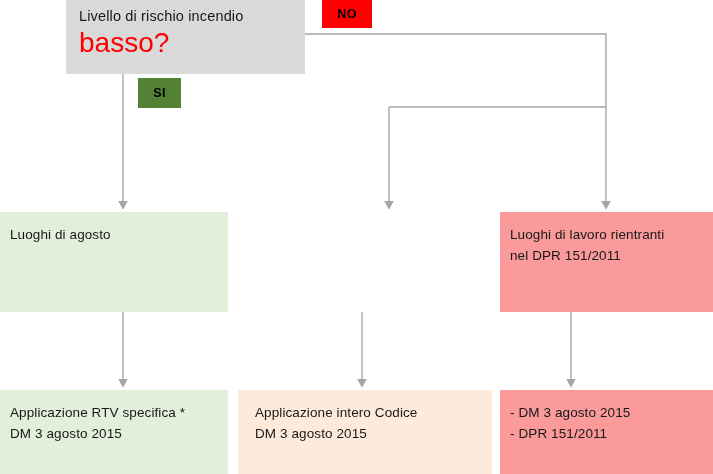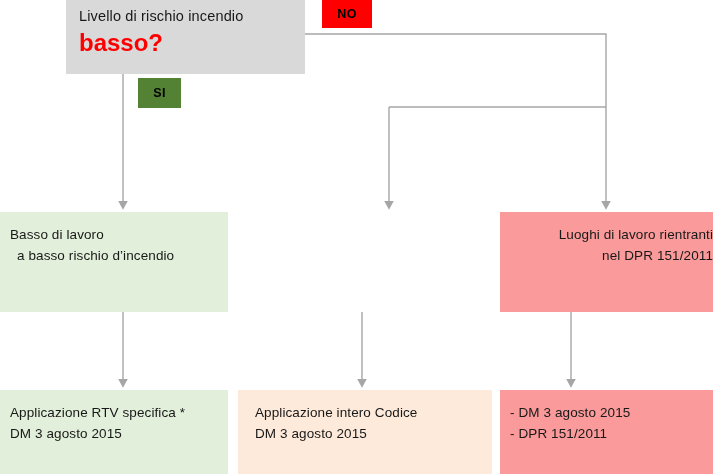--- a/index.html
+++ b/index.html
@@ -38,23 +38,23 @@
     padding: 7px 0 0 13px;
   }
   .decision .q-line1 {
     font-size: 14.5px;
     color: #181818;
     line-height: 19px;
     letter-spacing: 0.15px;
     white-space: nowrap;
   }
   .decision .q-line2 {
-    font-size: 24px;
+    font-size: 28px;
     color: #ff0000;
-    font-weight: bold;
+    font-weight: normal;
     line-height: 26px;
     margin-top: 4px;
     white-space: nowrap;
   }
 
   
   .badge {
     position: absolute;
     box-sizing: border-box;
     display: flex;
@@ -81,21 +81,21 @@
   }
 
   
   .mid {
     top: 212px;
     height: 100px;
     padding: 12px 0 0 10px;
   }
   .mid-green  { left: 0px;   width: 228px; background: #e2efda; }
   .mid-yellow { left: 238px; width: 254px; background: #fdeada; }
-  .mid-red    { left: 500px; width: 213px; background: #fa9a9a; align-items: flex-end; }
+  .mid-red    { left: 500px; width: 213px; background: #fa9a9a; }
 
   
   .bot {
     top: 390px;
     height: 84px;
     padding: 12px 0 0 10px;
   }
   .bot-green  { left: 0px;   width: 228px; background: #e2efda; }
   .bot-yellow { left: 238px; width: 254px; background: #fdeada; padding-left: 17px; }
   .bot-red    { left: 500px; width: 213px; background: #fa9a9a; }
@@ -160,22 +160,21 @@
 
   <div class="node decision">
     <div class="q-line1">Livello di rischio incendio</div>
     <div class="q-line2">basso?</div>
   </div>
 
   <div class="badge badge-no">NO</div>
   <div class="badge badge-si">SI</div>
 
   <div class="node mid mid-green">
-      <div class="line">Basso di lavoro</div>
-      <div class="line indent">a basso rischio d’incendio</div>
+      <div class="line">Luoghi di agosto</div>
     </div>
   <div class="node mid mid-red">
       <div class="line">Luoghi di lavoro rientranti</div>
       <div class="line">nel DPR 151/2011</div>
     </div>
 
   <div class="node bot bot-green">
       <div class="line">Applicazione RTV specifica *</div>
       <div class="line">DM 3 agosto 2015</div>
     </div>

